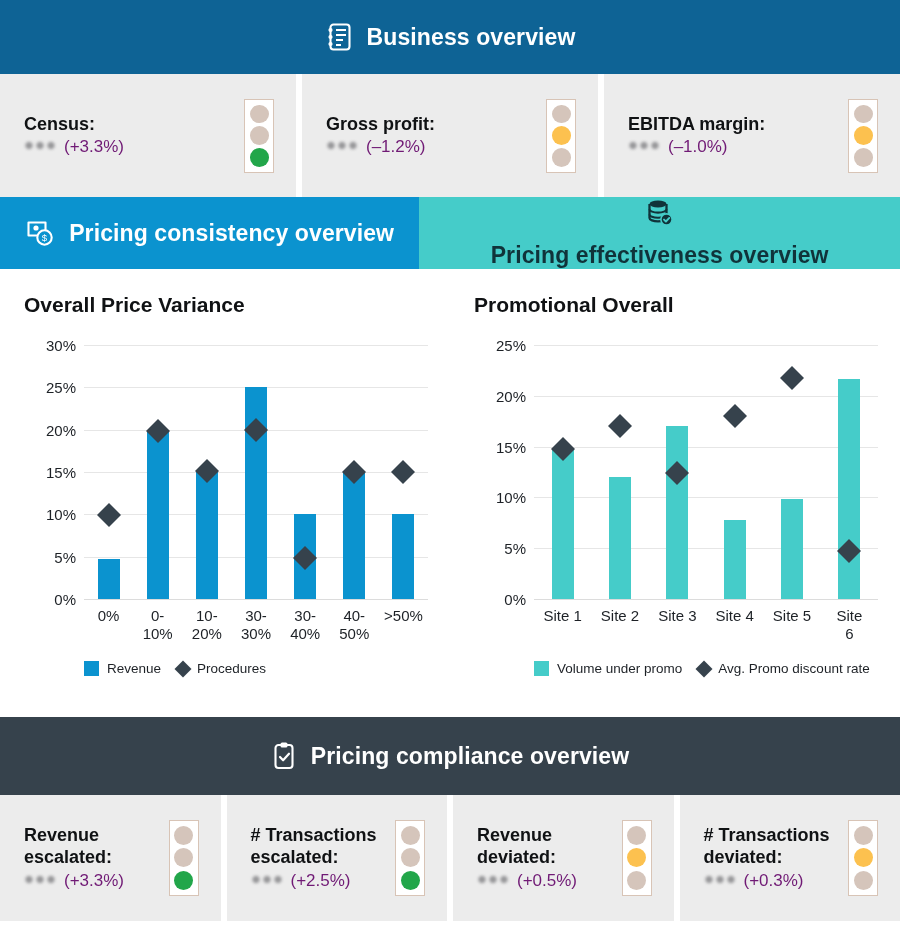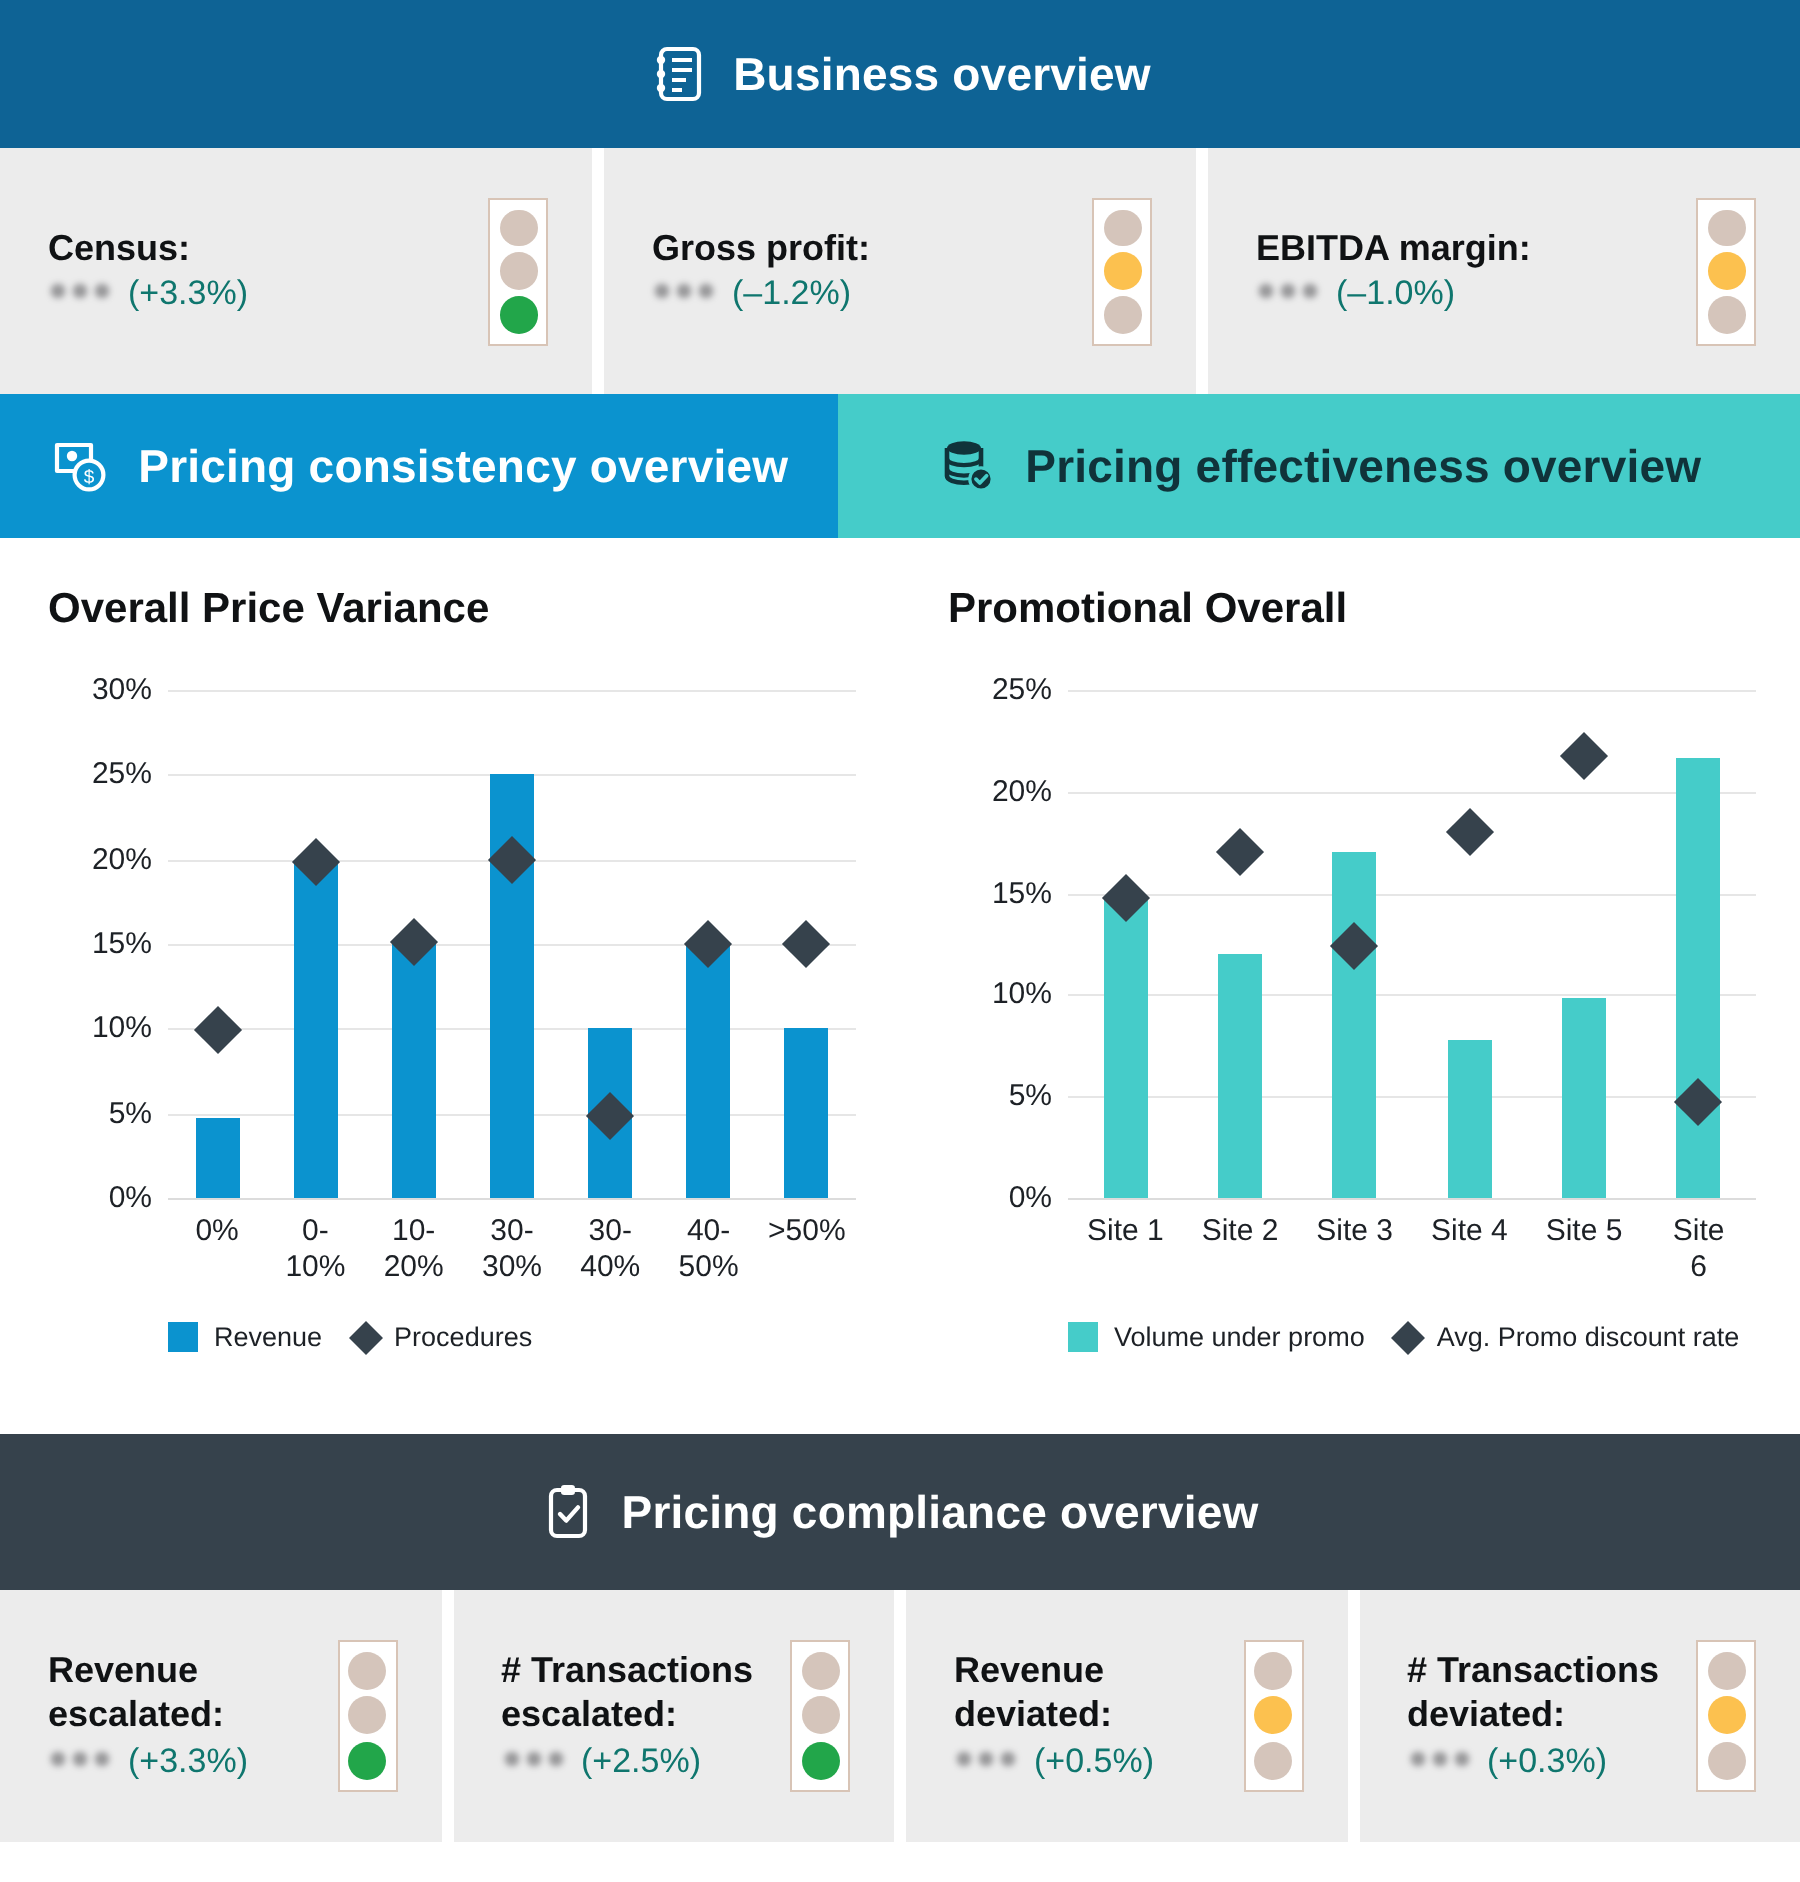--- a/index.html
+++ b/index.html
@@ -19,21 +19,21 @@
   .section-bar .bar-title {
     font-size: 23px; font-weight: bold; letter-spacing: .1px; white-space: nowrap;
   }
   .bar-icon { display: flex; align-items: center; justify-content: center; }
 
   #business-bar { height: 74px; background: #0e6395; }
   #compliance-bar { height: 78px; background: #36424c; }
 
   .split-bars { display: flex; width: 900px; height: 72px; }
   #consistency-bar { width: 450px; background: #0b93cf; }
-  #effectiveness-bar { width: 516px; background: #45ccc9; }
+  #effectiveness-bar { width: 516px; background: #45ccc9; flex-direction: column; }
   #effectiveness-bar .bar-title, #effectiveness-bar .bar-icon { color: #10333a; }
 
   
   .kpi-strip { display: flex; width: 900px; background: #ffffff; }
   .kpi-card {
     flex: 1 1 0; background: #ececec; position: relative;
     display: flex; align-items: center; justify-content: space-between;
     padding: 0 22px 0 24px;
   }
   .kpi-card + .kpi-card { border-left: 6px solid #ffffff; }
@@ -47,21 +47,21 @@
   }
   .kpi-value { font-size: 17px; color: #13161a; display: flex; align-items: baseline; gap: 7px; }
   .kpi-redacted {
     display: inline-block; width: 33px; height: 11px; position: relative; top: -1px;
     background:
       radial-gradient(circle at 5px 50%, rgba(80,80,84,.55) 0 3px, rgba(0,0,0,0) 4.2px),
       radial-gradient(circle at 16px 50%, rgba(80,80,84,.55) 0 3px, rgba(0,0,0,0) 4.2px),
       radial-gradient(circle at 27px 50%, rgba(80,80,84,.55) 0 3px, rgba(0,0,0,0) 4.2px);
     filter: blur(1.6px);
   }
-  .kpi-delta { font-size: 17px; color: #0f766e; }
+  .kpi-delta { font-size: 17px; color: #701a75; }
 
   
   .traffic-light {
     width: 30px; background: #ffffff; border: 1.5px solid #d8c4b6;
     display: flex; flex-direction: column; align-items: center;
     justify-content: space-around; padding: 5px 0; gap: 3px;
   }
   #business-kpis .traffic-light { height: 74px; }
   #compliance-kpis .traffic-light { height: 76px; }
   .tl-lamp { width: 19px; height: 19px; border-radius: 50%; background: #d5c5bb; }

